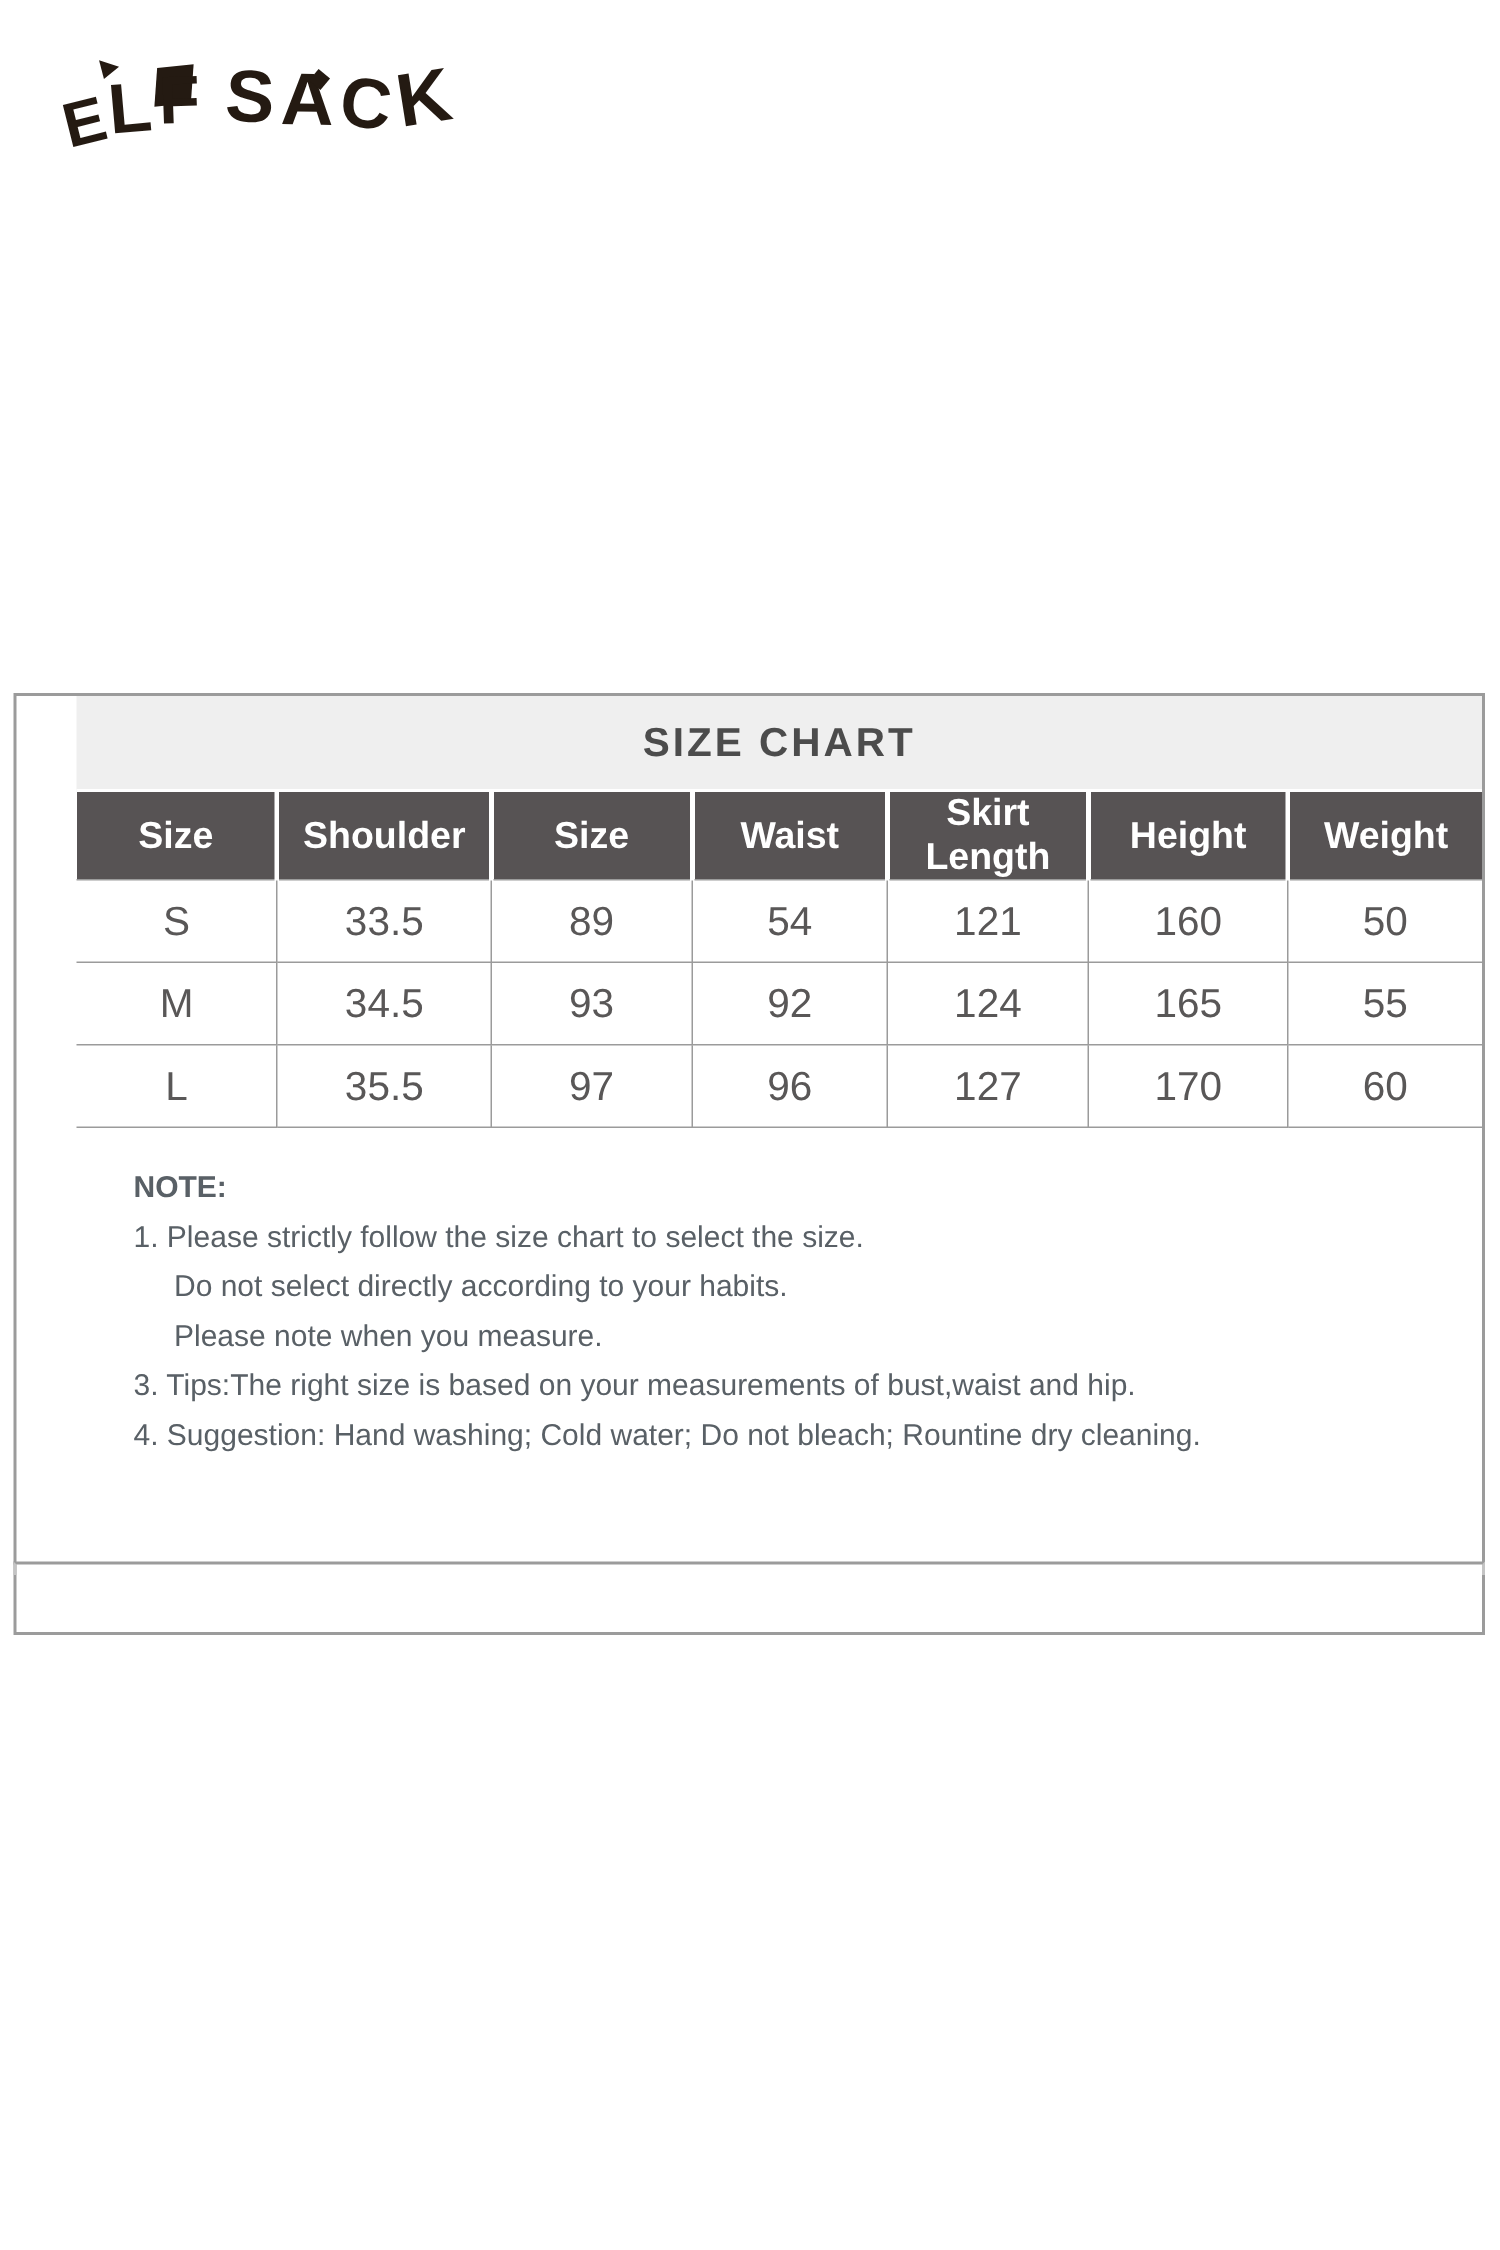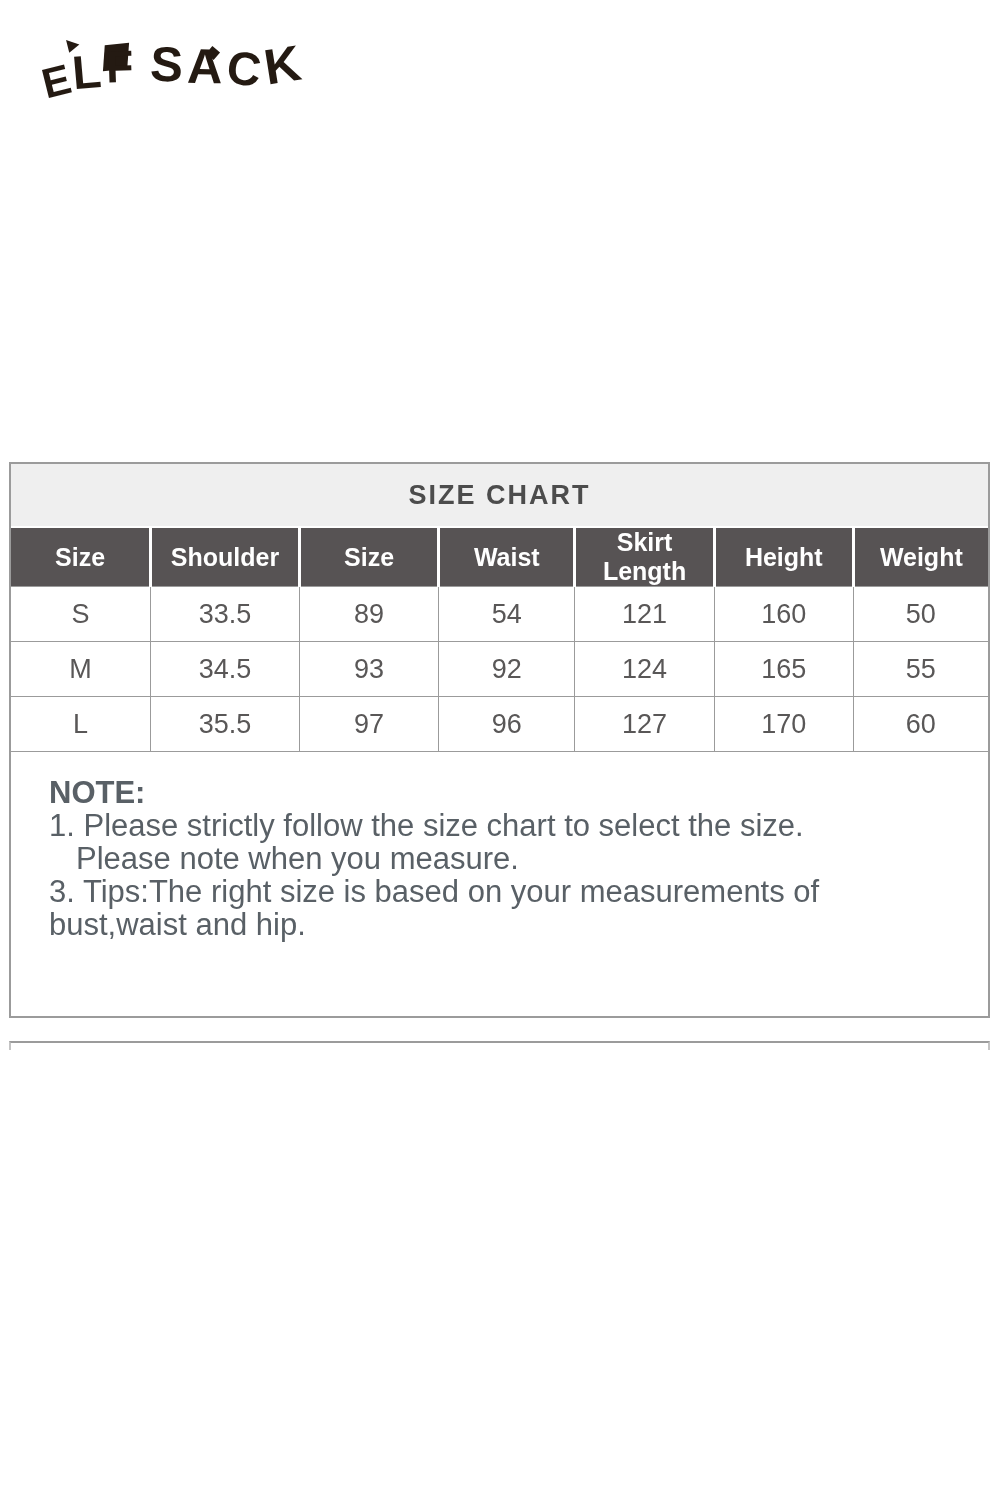--- a/index.html
+++ b/index.html
@@ -48,23 +48,24 @@
   .logo-accent-diamond {
     position:absolute; left:168px; top:4px;
     width:10px; height:10px;
     background:#241a12;
     transform:rotate(40deg);
   }
 
   
   .panel {
     position:absolute; left:9px; top:462px;
-    width:981px; height:556px;
+    width:981px; height:628px;
     border:2px solid #9b9b9b;
     background:#ffffff;
+    padding-left:40px;
   }
   .title-band {
     height:64px;
     background:#efefef;
     border-bottom:2px solid #ffffff;
     display:flex; align-items:center; justify-content:center;
     font-size:27px; font-weight:bold;
     letter-spacing:2px;
     color:#4c4c4c;
   }
@@ -94,21 +95,21 @@
     border:1px solid #9b9b9b;
     background:#ffffff;
   }
   .size-table td:first-child { border-left:none; }
   .size-table td:last-child  { border-right:none; }
 
   
   .note {
     height:287px;
     padding:24px 34px 0 38px;
-    font-size:31px;
+    font-size:20px;
     line-height:33px;
     color:#596066;
   }
   .note-line.head { font-weight:bold; }
   .note-line.indent { padding-left:27px; }
 
   
   .next-panel-stub {
     position:absolute; left:9px; top:1041px;
     width:981px; height:9px;
@@ -185,19 +186,21 @@
         <td>127</td>
         <td>170</td>
         <td>60</td>
       </tr>
     </tbody>
   </table>
 
   <div class="note">
     <div class="note-line head">NOTE:</div>
     <div class="note-line">1. Please strictly follow the size chart to select the size.</div>
+    <div class="note-line indent">Do not select directly according to your habits.</div>
     <div class="note-line indent">Please note when you measure.</div>
     <div class="note-line">3. Tips:The right size is based on your measurements of bust,waist and hip.</div>
+    <div class="note-line">4. Suggestion: Hand washing; Cold water; Do not bleach; Rountine dry cleaning.</div>
   </div>
 
 </div>
 
 <div class="next-panel-stub"></div>
 
 </body></html>

